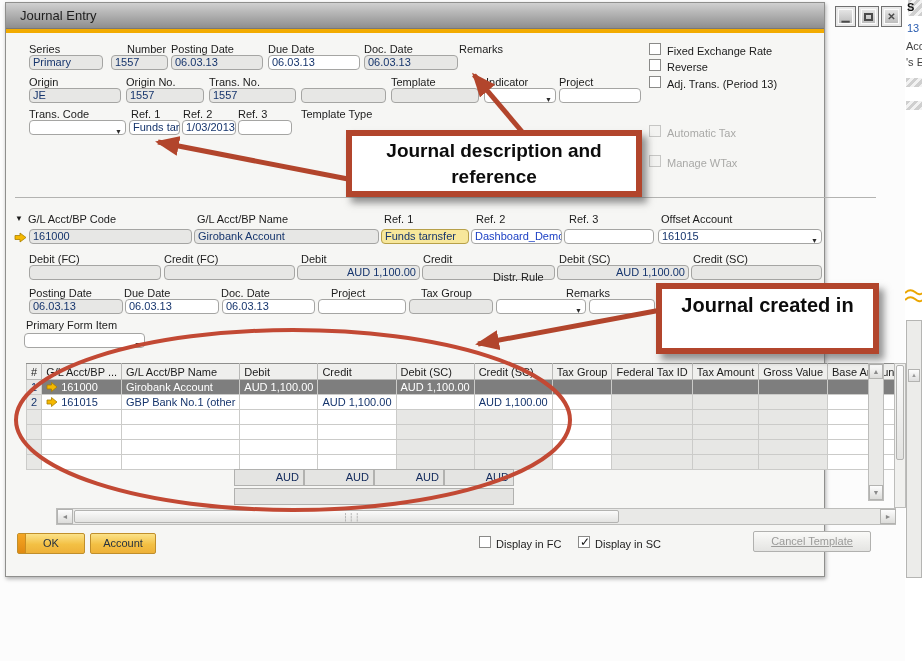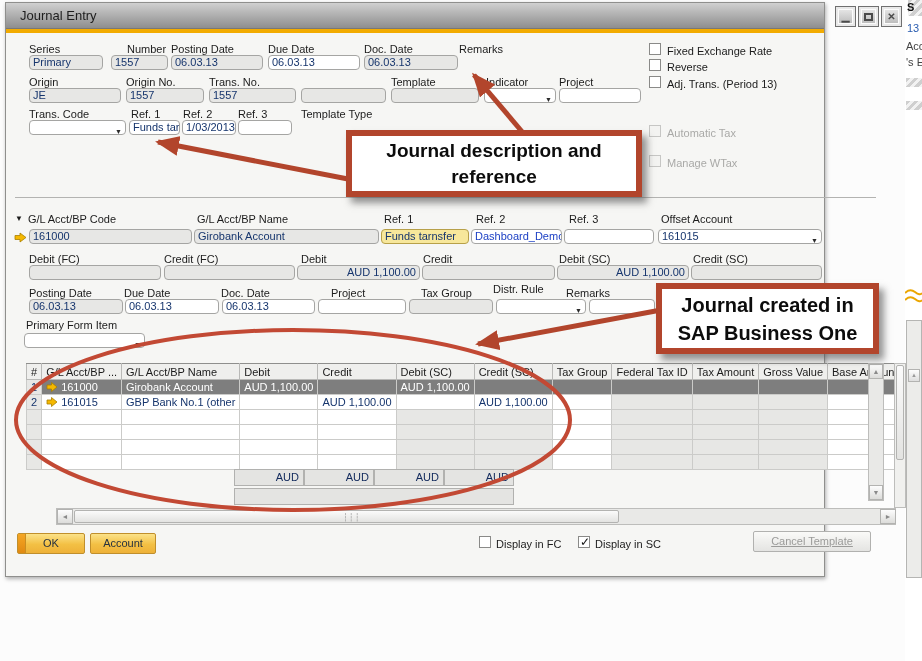--- a/index.html
+++ b/index.html
@@ -191,21 +191,21 @@
     <div class="fld right" style="left:291px;top:262px;width:123px;">AUD 1,100.00</div>
     <div class="fld" style="left:416px;top:262px;width:133px;"></div>
     <div class="fld right" style="left:551px;top:262px;width:132px;">AUD 1,100.00</div>
     <div class="fld" style="left:685px;top:262px;width:131px;"></div>
 
     <span class="lbl" style="left:23px;top:284px;">Posting Date</span>
     <span class="lbl" style="left:118px;top:284px;">Due Date</span>
     <span class="lbl" style="left:215px;top:284px;">Doc. Date</span>
     <span class="lbl" style="left:325px;top:284px;">Project</span>
     <span class="lbl" style="left:415px;top:284px;">Tax Group</span>
-    <span class="lbl" style="left:487px;top:280px;">Distr. Rule</span>
+    <span class="lbl" style="left:487px;top:268px;">Distr. Rule</span>
     <span class="lbl" style="left:560px;top:284px;">Remarks</span>
 
     <div class="fld" style="left:23px;top:296px;width:94px;">06.03.13</div>
     <div class="fld white" style="left:119px;top:296px;width:94px;">06.03.13</div>
     <div class="fld white" style="left:216px;top:296px;width:93px;">06.03.13</div>
     <div class="fld white" style="left:312px;top:296px;width:88px;"></div>
     <div class="fld" style="left:403px;top:296px;width:84px;"></div>
     <div class="fld white dd" style="left:490px;top:296px;width:90px;"></div>
     <div class="fld white" style="left:583px;top:296px;width:66px;"></div>
 
@@ -375,17 +375,16 @@
       <line x1="342" y1="176" x2="152" y2="139" stroke="#b2452c" stroke-width="5" marker-end="url(#ah)"></line>
       <line x1="655" y1="307" x2="472" y2="341" stroke="#b2452c" stroke-width="5" marker-end="url(#ah)"></line>
     </svg>
 
     <div class="callout" style="left:340px;top:127px;width:296px;height:67px;font-size:19px;line-height:26px;padding-top:2px;">
       <div>Journal description and</div>
       <div>reference</div>
     </div>
     <div class="callout" style="left:650px;top:280px;width:223px;height:71px;font-size:20px;line-height:28px;padding-top:2px;">
       <div>Journal created in</div>
-      <div>SAP Business One</div>
     </div>
 
   </div>
 </div>
 
 </body></html>

